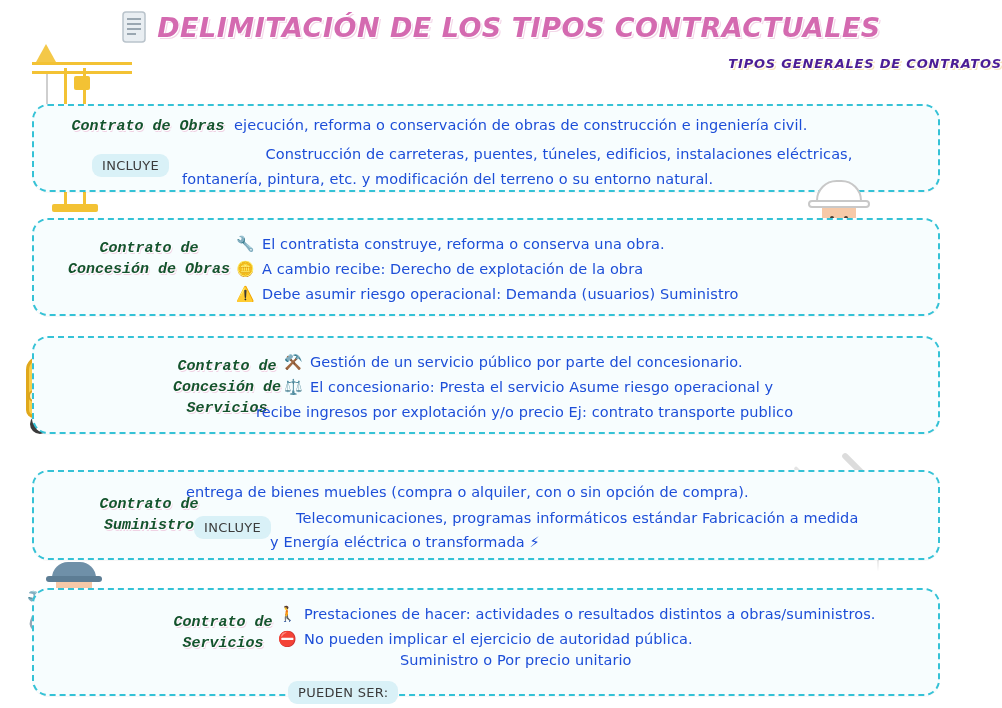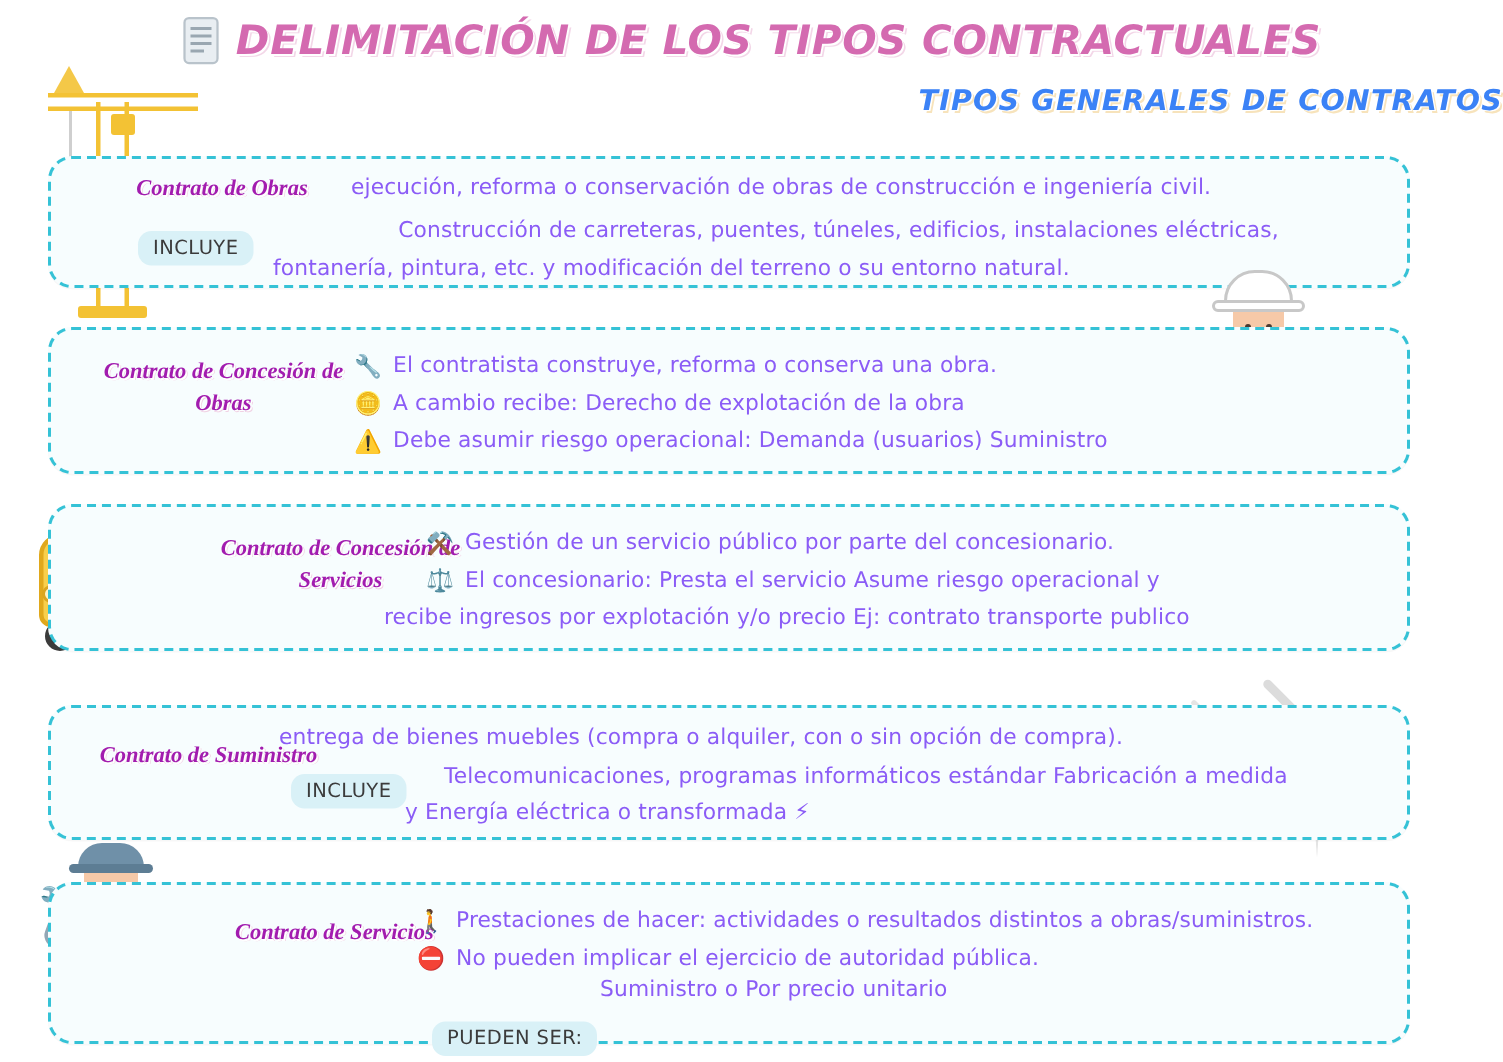--- a/index.html
+++ b/index.html
@@ -47,57 +47,57 @@
     font-size: 27px;
     letter-spacing: 0.5px;
     color: #d46ab0;
     text-shadow: 1px 1px 0 #ffffff, 2px 2px 0 #f3d7e8;
   }
   .sub-title {
     margin-top: 12px;
     font-family: "DejaVu Sans", sans-serif;
     font-style: italic;
     font-weight: bold;
-    font-size: 19px;
+    font-size: 13px;
     letter-spacing: 0.8px;
-    color: #3b82f6;
+    color: #4c1d95;
     text-shadow: 1px 1px 0 #ffffff, 2px 2px 0 #f7e3bb;
   }
 
   
   .card {
     position: absolute;
     border: 2px dashed #35c2d6;
     border-radius: 16px;
     background: #f7fdfe;
     box-sizing: border-box;
   }
   .card-inner {
     position: relative;
     height: 100%;
     width: 100%;
   }
 
   .card-label {
     position: absolute;
-    font-family: Liberation Serif, serif;
+    font-family: Liberation Mono, monospace;
     font-style: italic;
     font-weight: bold;
     font-size: 15px;
-    color: #a21caf;
+    color: #14532d;
     text-shadow: 1px 1px 0 #ffffff, 1.5px 1.5px 0 #f0d2e4;
     text-align: center;
     line-height: 21px;
   }
 
   .body-text {
     position: absolute;
     font-family: "DejaVu Sans", sans-serif;
     font-size: 14.5px;
-    color: #8b5cf6;
+    color: #1d4ed8;
     line-height: 25px;
     letter-spacing: 0.1px;
   }
   .row {
     display: flex;
     align-items: flex-start;
     gap: 8px;
   }
   .row .glyph {
     font-size: 15px;
@@ -601,21 +601,21 @@
     </div>
     <div class="hub"></div>
     <div class="blade b1"></div>
     <div class="blade b2"></div>
     <div class="blade b3"></div>
     <div class="tower"></div>
   </div>
 
   <div class="card shadow" style="left:32px; top:470px; width:908px; height:90px;">
     <div class="card-inner">
-      <div class="card-label" style="left:20px; top:22px; width:170px;text-align:center;">Contrato de Suministro</div>
+      <div class="card-label" style="left:30px; top:22px; width:170px;text-align:center;">Contrato de Suministro</div>
       <div class="body-text" style="left:152px; top:8px; width:740px;">entrega de bienes muebles (compra o alquiler, con o sin opción de compra).</div>
       <div class="chip chip-pos" style="left:160px; top:44px;">INCLUYE</div>
       <div class="body-text" style="left:262px; top:34px; width:630px;">Telecomunicaciones, programas informáticos estándar Fabricación a medida</div>
       <div class="body-text" style="left:236px; top:58px; width:650px;">y Energía eléctrica o transformada  ⚡</div>
     </div>
   </div>
 
   <div class="plumber" style="left:28px; top:562px;">
     <div class="wrench">🔧</div>
     <div class="arm"></div>

